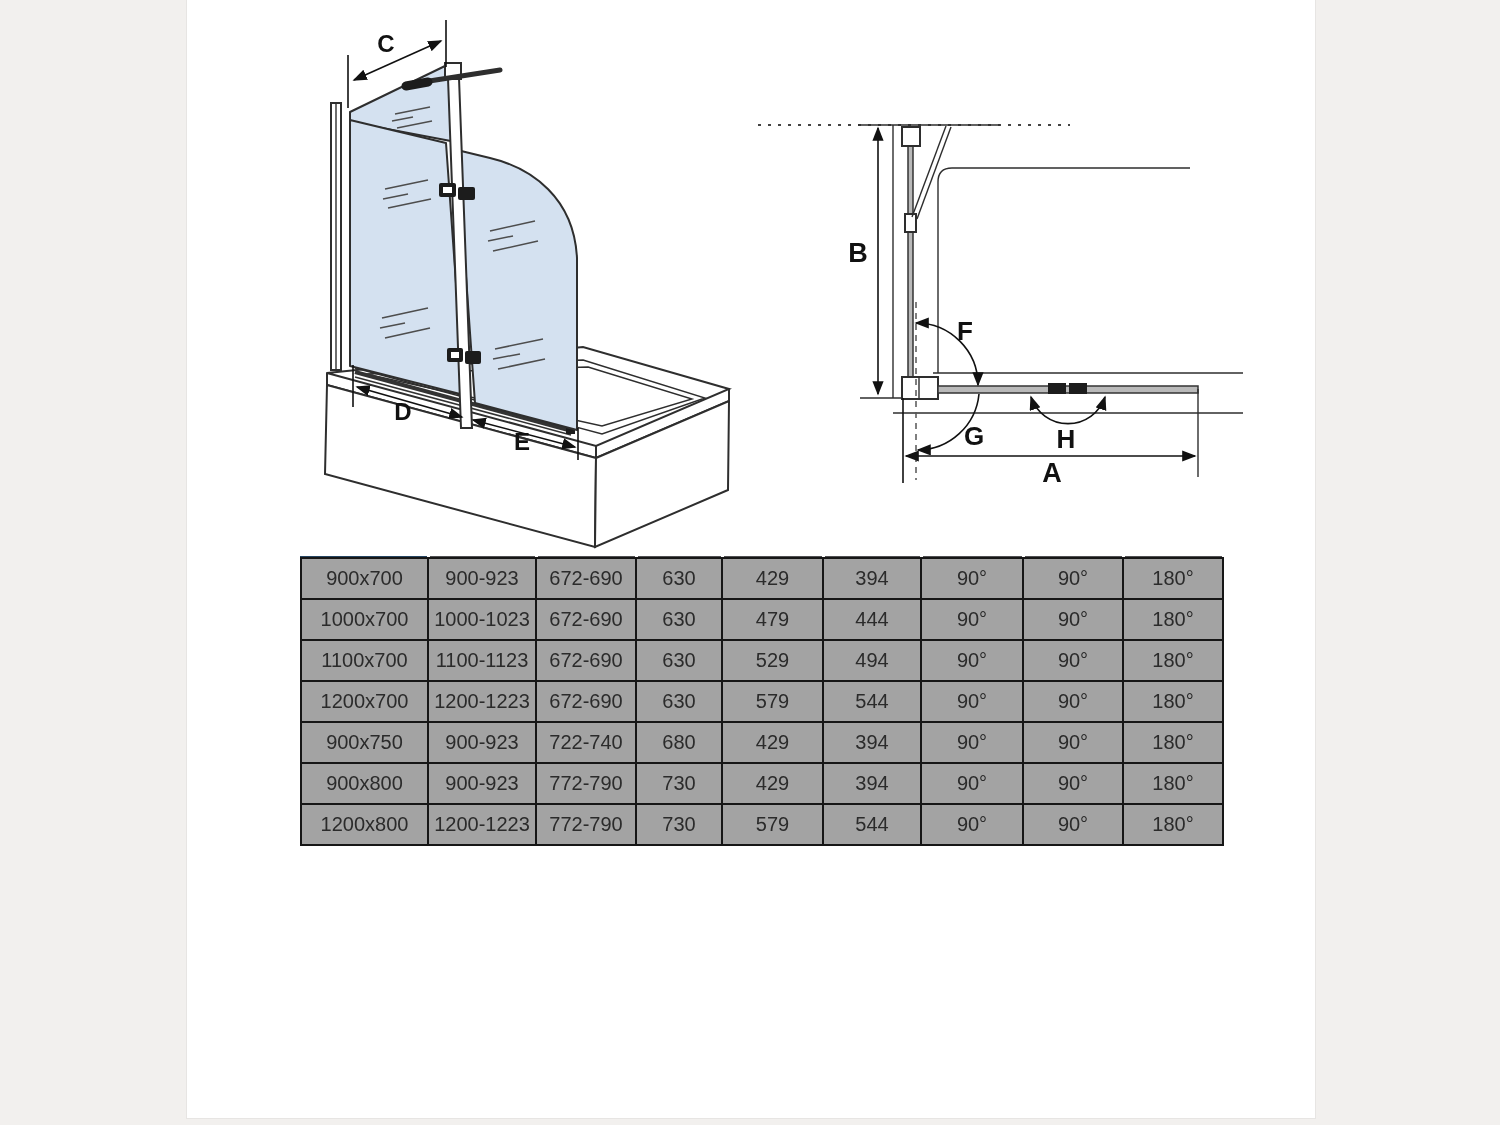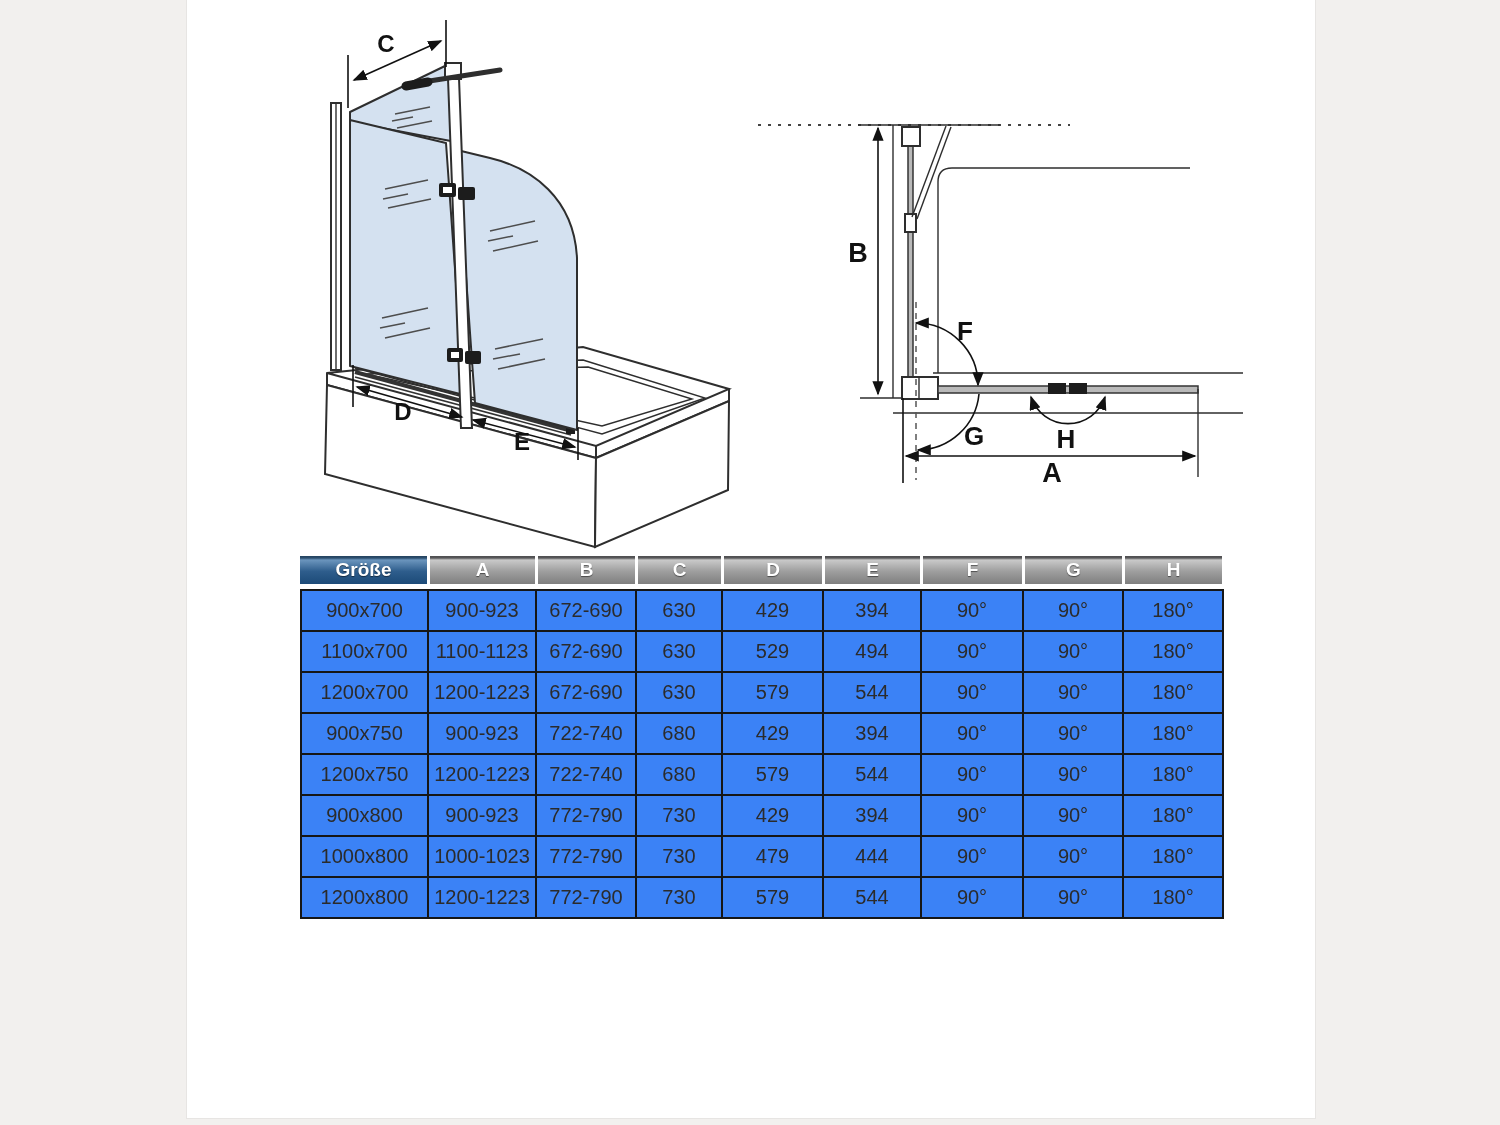--- a/index.html
+++ b/index.html
@@ -33,23 +33,23 @@
     color:#fff;font-size:19px;font-weight:bold;
     text-shadow:0 1px 1px rgba(0,0,0,.5);
     background:linear-gradient(180deg,#4e4e50 0px,#58585a 2px,#c9c9c9 4px,#9e9e9e 55%,#7f7f7f 100%);
     border-left:3px solid #fff;
   }
   .tbl-header .th-first{
     border-left:none;
     background:linear-gradient(180deg,#23425e 0px,#2c4e6e 2px,#6b95bd 4px,#2e5d8c 55%,#1c4a78 100%);
   }
   table.size-table{
-    position:absolute;left:300px;top:589px;width:922px;
+    position:absolute;left:300px;top:557px;width:922px;
     border-collapse:collapse;table-layout:fixed;
-    background:#3b82f6;
+    background:#a3a3a3;
   }
   table.size-table td{
     border:2px solid #161616;height:39px;padding:0;
     text-align:center;vertical-align:middle;
     font-size:20px;color:#2b2b2b;white-space:nowrap;
   }
 </style>
 </head>
 <body>
 
@@ -237,20 +237,31 @@
         <td>900-923</td>
         <td>672-690</td>
         <td>630</td>
         <td>429</td>
         <td>394</td>
         <td>90°</td>
         <td>90°</td>
         <td>180°</td>
       </tr>
       <tr>
+        <td>1000x700</td>
+        <td>1000-1023</td>
+        <td>672-690</td>
+        <td>630</td>
+        <td>479</td>
+        <td>444</td>
+        <td>90°</td>
+        <td>90°</td>
+        <td>180°</td>
+      </tr>
+      <tr>
         <td>1100x700</td>
         <td>1100-1123</td>
         <td>672-690</td>
         <td>630</td>
         <td>529</td>
         <td>494</td>
         <td>90°</td>
         <td>90°</td>
         <td>180°</td>
       </tr>
@@ -270,53 +281,31 @@
         <td>900-923</td>
         <td>722-740</td>
         <td>680</td>
         <td>429</td>
         <td>394</td>
         <td>90°</td>
         <td>90°</td>
         <td>180°</td>
       </tr>
       <tr>
-        <td>1200x750</td>
-        <td>1200-1223</td>
-        <td>722-740</td>
-        <td>680</td>
-        <td>579</td>
-        <td>544</td>
-        <td>90°</td>
-        <td>90°</td>
-        <td>180°</td>
-      </tr>
-      <tr>
         <td>900x800</td>
         <td>900-923</td>
         <td>772-790</td>
         <td>730</td>
         <td>429</td>
         <td>394</td>
         <td>90°</td>
         <td>90°</td>
         <td>180°</td>
       </tr>
       <tr>
-        <td>1000x800</td>
-        <td>1000-1023</td>
-        <td>772-790</td>
-        <td>730</td>
-        <td>479</td>
-        <td>444</td>
-        <td>90°</td>
-        <td>90°</td>
-        <td>180°</td>
-      </tr>
-      <tr>
         <td>1200x800</td>
         <td>1200-1223</td>
         <td>772-790</td>
         <td>730</td>
         <td>579</td>
         <td>544</td>
         <td>90°</td>
         <td>90°</td>
         <td>180°</td>
       </tr>

